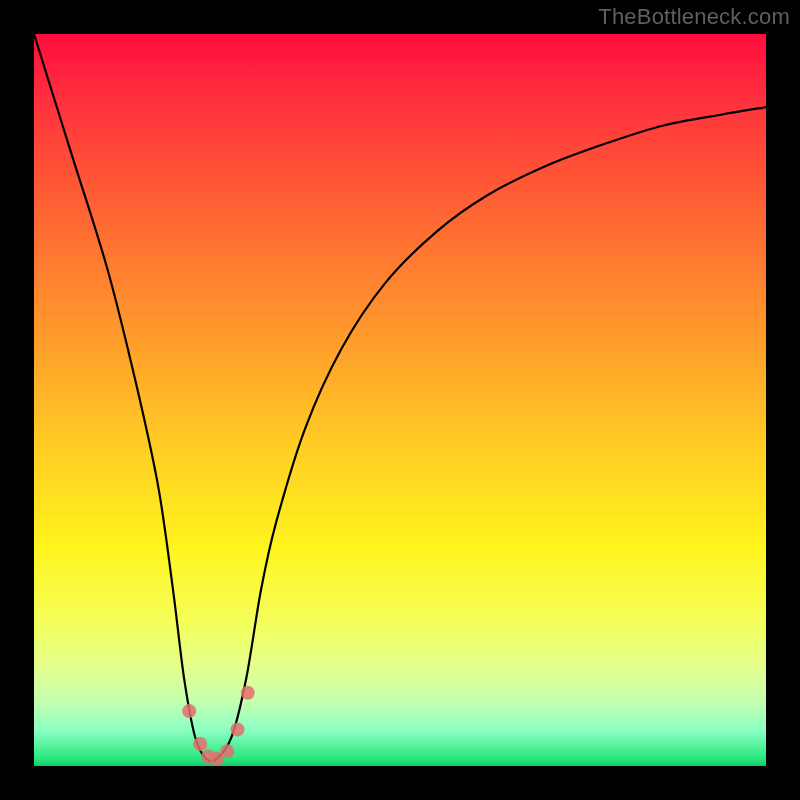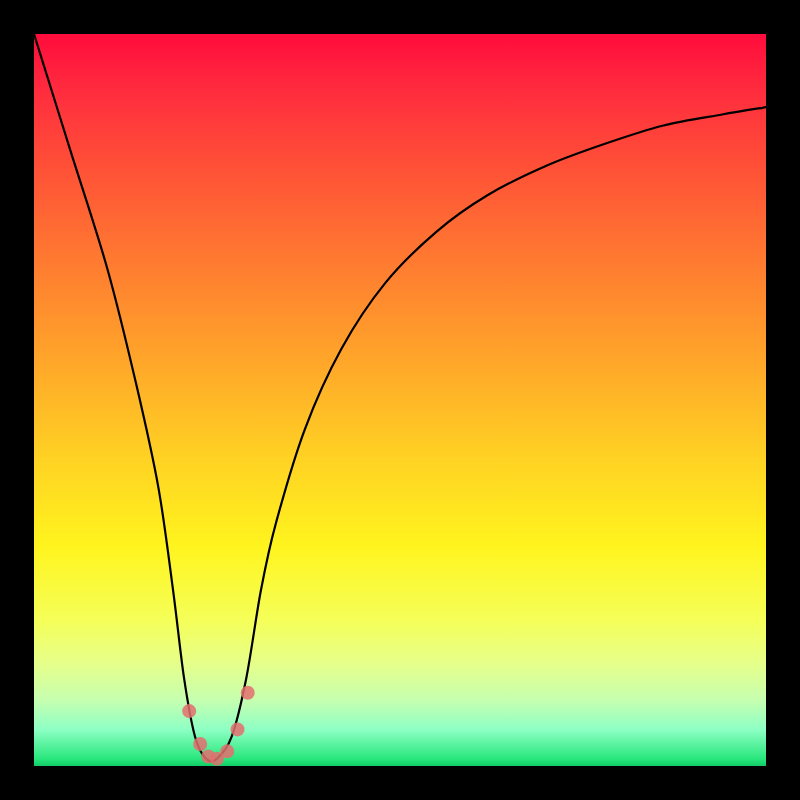--- a/index.html
+++ b/index.html
@@ -53,20 +53,21 @@
     left: 0;
     top: 0;
     width: 100%;
     height: 100%;
   }
 </style>
 </head>
 <body>
 
 <div class="frame">
+  <div class="watermark">TheBottleneck.com</div>
   <div class="plot">
     <svg viewBox="0 0 732 732" preserveAspectRatio="none">
       <path fill="none" stroke="#000" stroke-width="2.2" stroke-linecap="round" stroke-linejoin="round" d="M 0.00 0.00 C 5.86 18.74, 24.89 79.64, 36.60 117.12 C 48.31 154.60, 62.66 196.76, 73.20 234.24 C 83.74 271.72, 94.28 316.22, 102.48 351.36 C 110.68 386.50, 118.58 421.05, 124.44 453.84 C 130.30 486.63, 134.98 525.87, 139.08 556.32 C 143.18 586.77, 146.55 620.74, 150.06 644.16 C 153.57 667.58, 157.53 689.84, 161.04 702.72 C 164.55 715.60, 168.51 721.17, 172.02 724.68 C 175.53 728.19, 178.90 728.19, 183.00 724.68 C 187.10 721.17, 192.96 715.60, 197.64 702.72 C 202.32 689.84, 207.60 667.58, 212.28 644.16 C 216.96 620.74, 222.24 580.92, 226.92 556.32 C 231.60 531.72, 234.53 516.21, 241.56 490.44 C 248.59 464.67, 260.30 423.39, 270.84 395.28 C 281.38 367.17, 294.56 338.18, 307.44 314.76 C 320.32 291.34, 336.13 267.62, 351.36 248.88 C 366.59 230.14, 386.20 211.69, 402.60 197.64 C 419.00 183.59, 436.27 171.58, 453.84 161.04 C 471.41 150.50, 493.66 139.96, 512.40 131.76 C 531.14 123.56, 552.22 116.24, 570.96 109.80 C 589.70 103.36, 610.78 96.18, 629.52 91.50 C 648.26 86.82, 671.68 83.45, 688.08 80.52 C 704.48 77.59, 724.97 74.37, 732.00 73.20"></path>
       <g>
           <circle cx="155.18" cy="677.10" r="7" fill="#e36f6f" fill-opacity="0.85"></circle>
           <circle cx="166.16" cy="710.04" r="7" fill="#e36f6f" fill-opacity="0.85"></circle>
           <circle cx="174.22" cy="722.48" r="7" fill="#e36f6f" fill-opacity="0.85"></circle>
           <circle cx="183.00" cy="724.68" r="7" fill="#e36f6f" fill-opacity="0.85"></circle>
           <circle cx="193.25" cy="717.36" r="7" fill="#e36f6f" fill-opacity="0.85"></circle>
           <circle cx="203.50" cy="695.40" r="7" fill="#e36f6f" fill-opacity="0.85"></circle>

